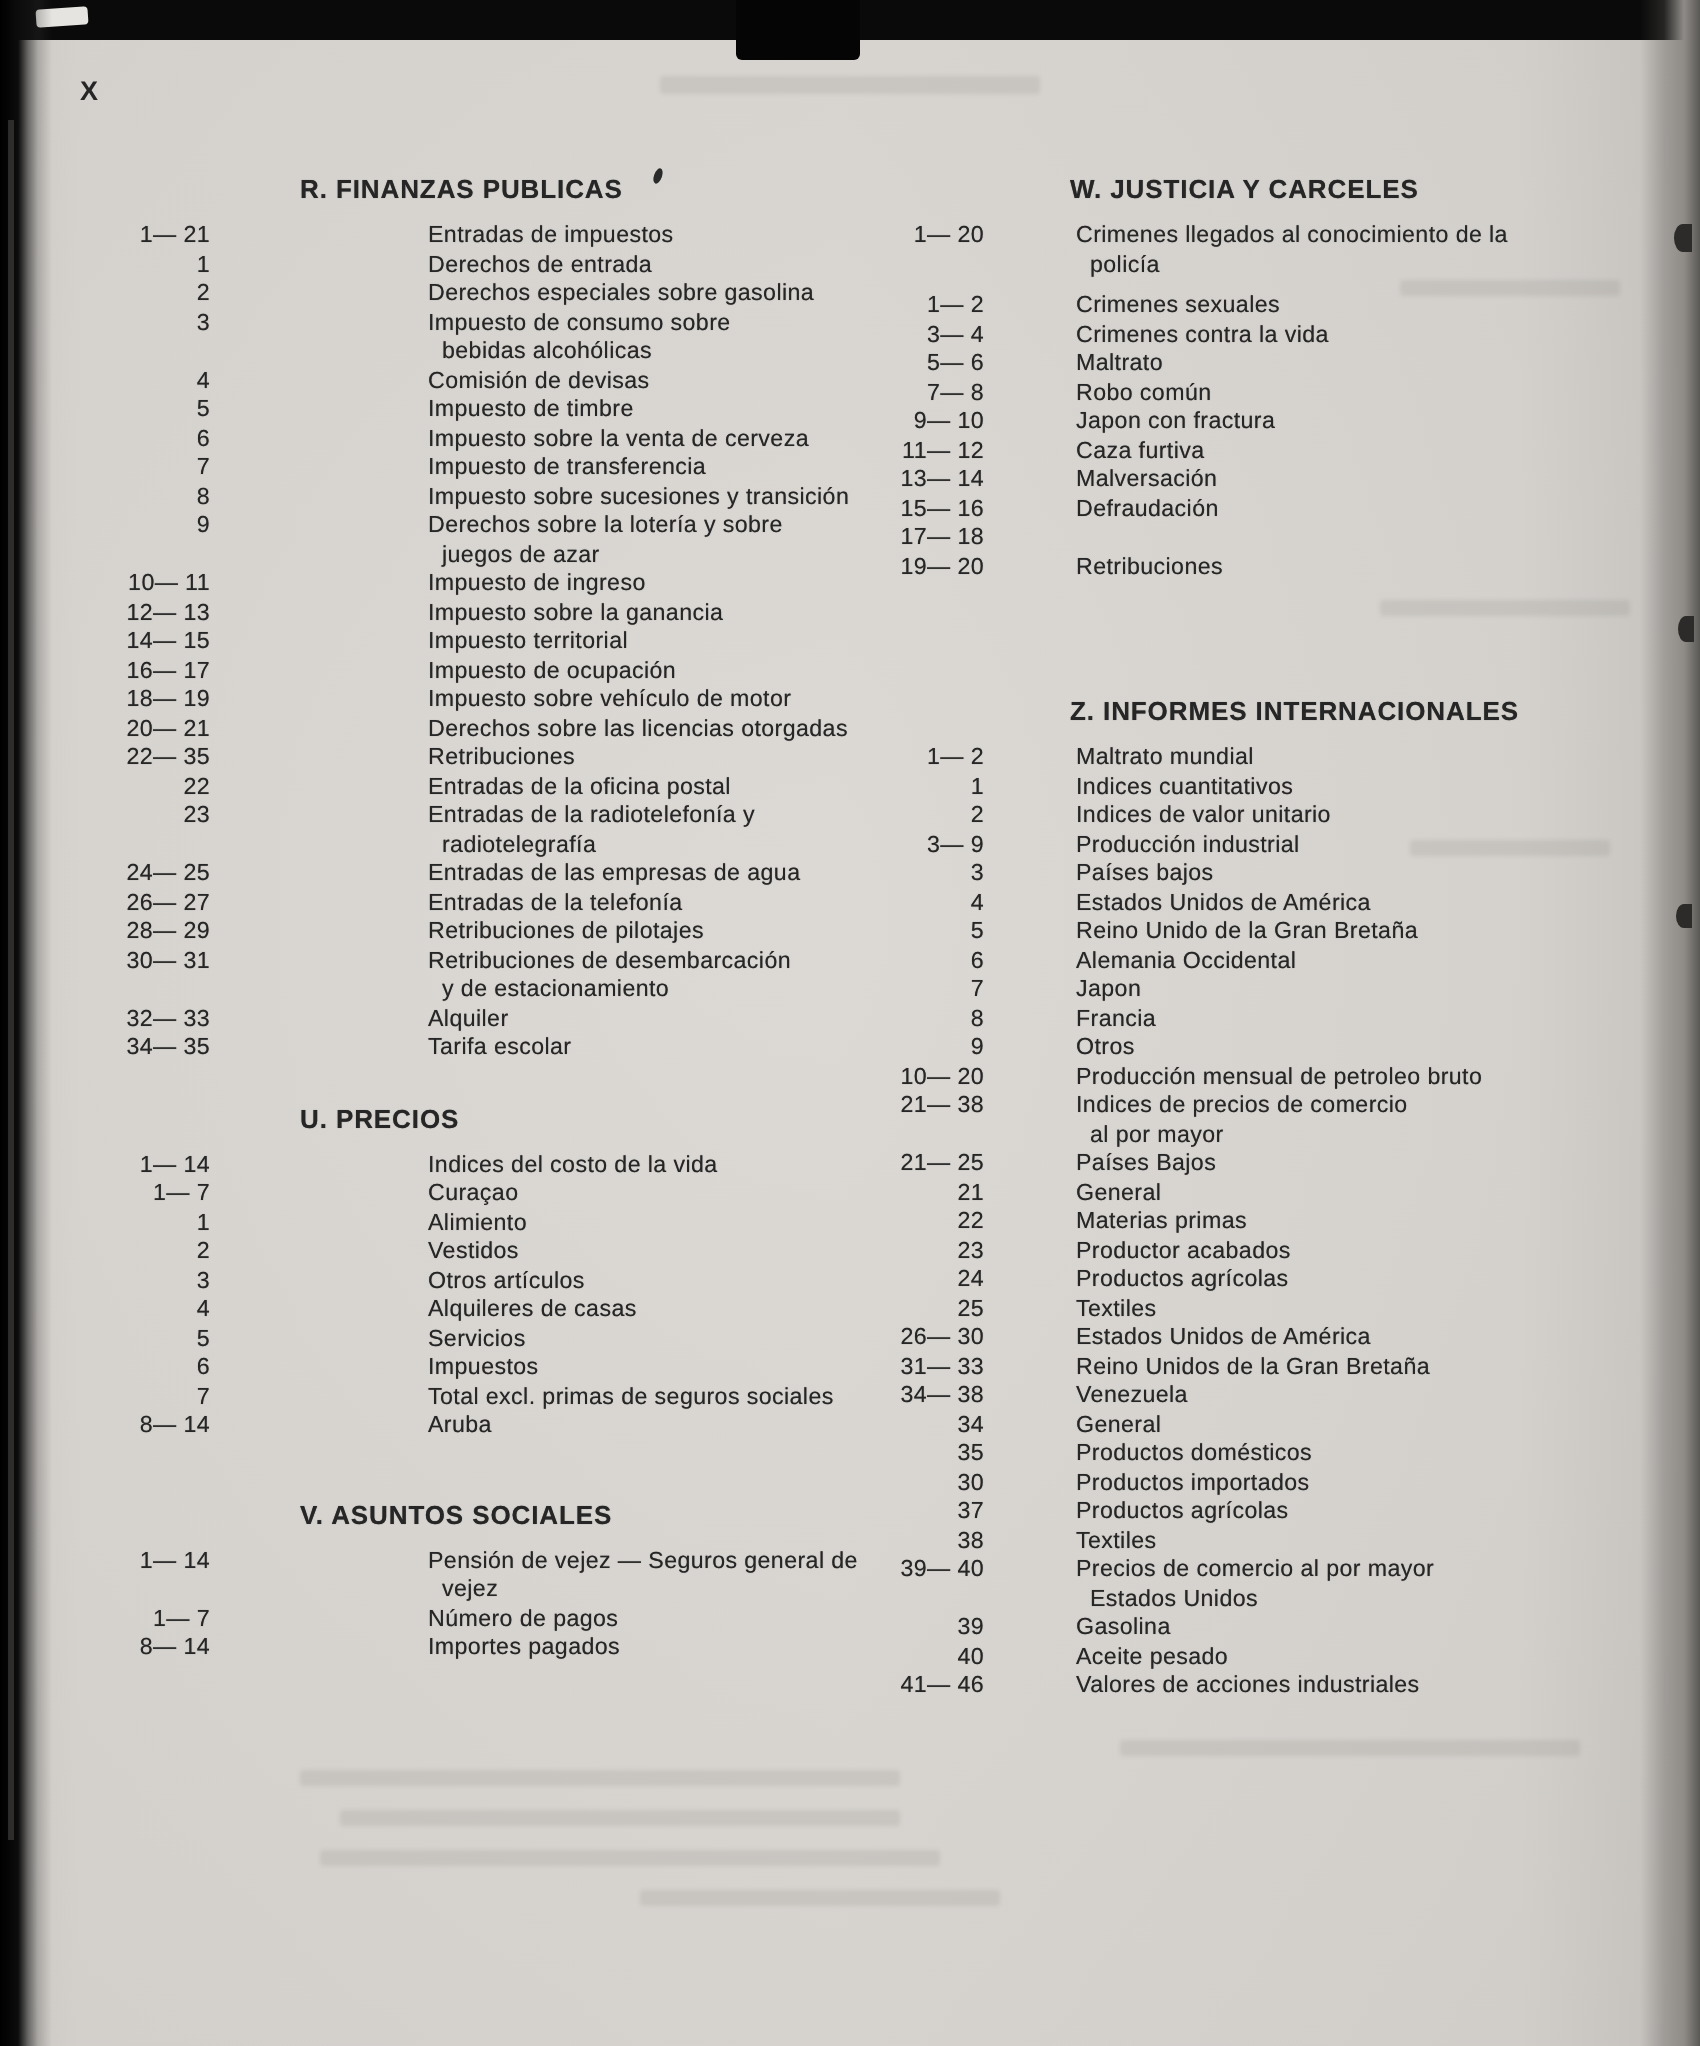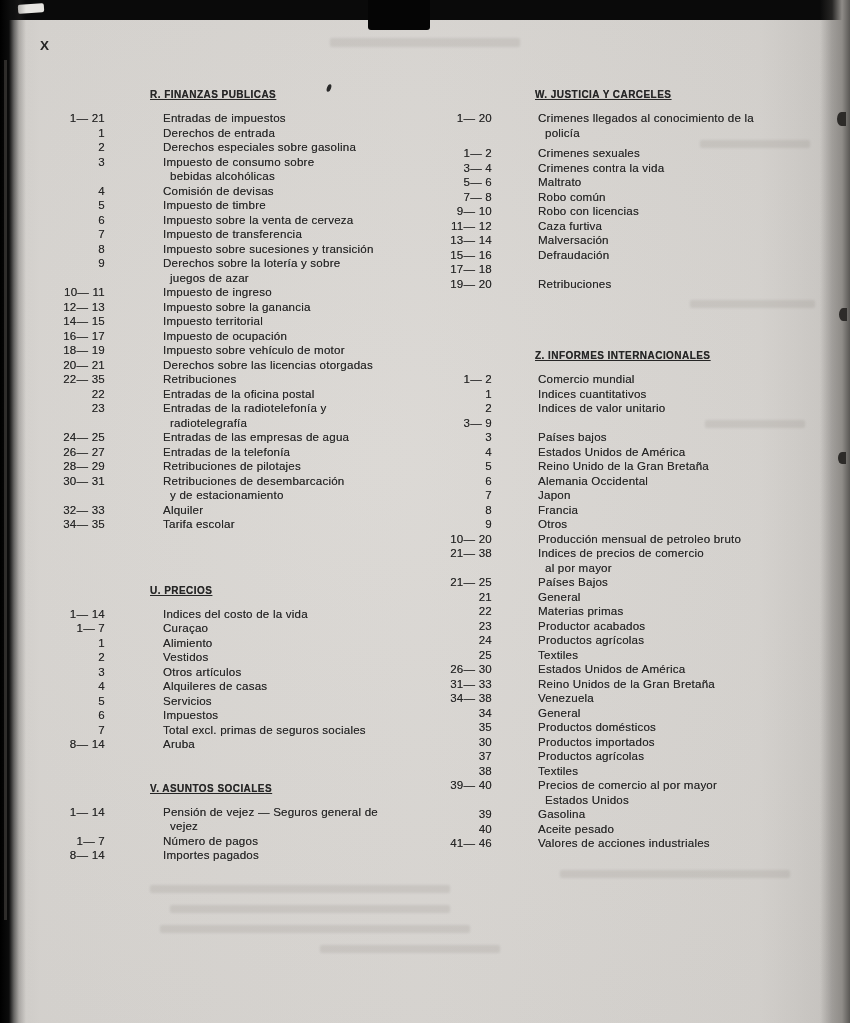--- a/index.html
+++ b/index.html
@@ -33,41 +33,40 @@
   .ghost { position:absolute; background:rgba(105,100,95,0.13); border-radius:2px; filter:blur(1px); }
 
   .page-number { position:absolute; left:40px; top:38px; font-size:13.5px; font-weight:bold; letter-spacing:.5px; }
 
   .columns { position:absolute; left:0; top:88px; width:100%; }
   .col { position:absolute; top:0; }
   .col-left  { left:43px;  width:400px; }
   .col-right { left:432px; width:405px; }
 
   .section-title {
-    font-size:10px; font-weight:bold; letter-spacing:.45px;
+    font-size:13px; font-weight:bold; letter-spacing:.45px;
     line-height:14px; margin-bottom:9px; white-space:nowrap;
     text-shadow:0 0 .4px rgba(35,35,35,.65);
-    text-decoration:underline;
   }
   .col-left  .section-title { margin-left:107px; }
   .col-right .section-title { margin-left:103px; }
 
   .entry {
     display:grid; grid-template-columns:62px 1fr;
     font-size:11.6px; line-height:14.5px; letter-spacing:.2px;
     text-shadow:0 0 .4px rgba(35,35,35,.55);
   }
-  .col-left  .entry { column-gap:58px; }
+  .col-left  .entry { column-gap:109px; }
   .col-right .entry { grid-template-columns:60px 1fr; column-gap:46px; }
   .entry.gap-before { margin-top:6px; }
   .entry-num { text-align:right; white-space:pre; }
   .entry-text { white-space:nowrap; }
   .cont { padding-left:7px; }
 
-  .section-U { margin-top:52px; }
+  .section-U { margin-top:21px; }
   .section-V { margin-top:30px; }
   .section-Z { margin-top:58px; }
 </style>
 </head>
 <body>
 
 <div class="page">
 
   <div class="scan-top-bar"></div>
   <div class="scan-top-tab"></div>
@@ -323,21 +322,21 @@
     <span class="entry-text">Maltrato</span>
   </div>
 
   <div class="entry">
     <span class="entry-num">7— 8</span>
     <span class="entry-text">Robo común</span>
   </div>
 
   <div class="entry">
     <span class="entry-num">9— 10</span>
-    <span class="entry-text">Robo con licencias</span>
+    <span class="entry-text">Japon con fractura</span>
   </div>
 
   <div class="entry">
     <span class="entry-num">11— 12</span>
     <span class="entry-text">Caza furtiva</span>
   </div>
 
   <div class="entry">
     <span class="entry-num">13— 14</span>
     <span class="entry-text">Malversación</span>
@@ -357,35 +356,36 @@
     <span class="entry-text">Retribuciones</span>
   </div>
 </div>
   </section>
 
   <section class="section section-Z">
     <h2 class="section-title">Z. INFORMES INTERNACIONALES</h2>
     <div class="entries">
   <div class="entry">
     <span class="entry-num">1— 2</span>
-    <span class="entry-text">Comercio mundial</span>
+    <span class="entry-text">Maltrato mundial</span>
   </div>
 
   <div class="entry">
     <span class="entry-num">1</span>
     <span class="entry-text">Indices cuantitativos</span>
   </div>
 
   <div class="entry">
     <span class="entry-num">2</span>
     <span class="entry-text">Indices de valor unitario</span>
   </div>
 
   <div class="entry">
     <span class="entry-num">3— 9</span>
+    <span class="entry-text">Producción industrial</span>
   </div>
 
   <div class="entry">
     <span class="entry-num">3</span>
     <span class="entry-text">Países bajos</span>
   </div>
 
   <div class="entry">
     <span class="entry-num">4</span>
     <span class="entry-text">Estados Unidos de América</span>

